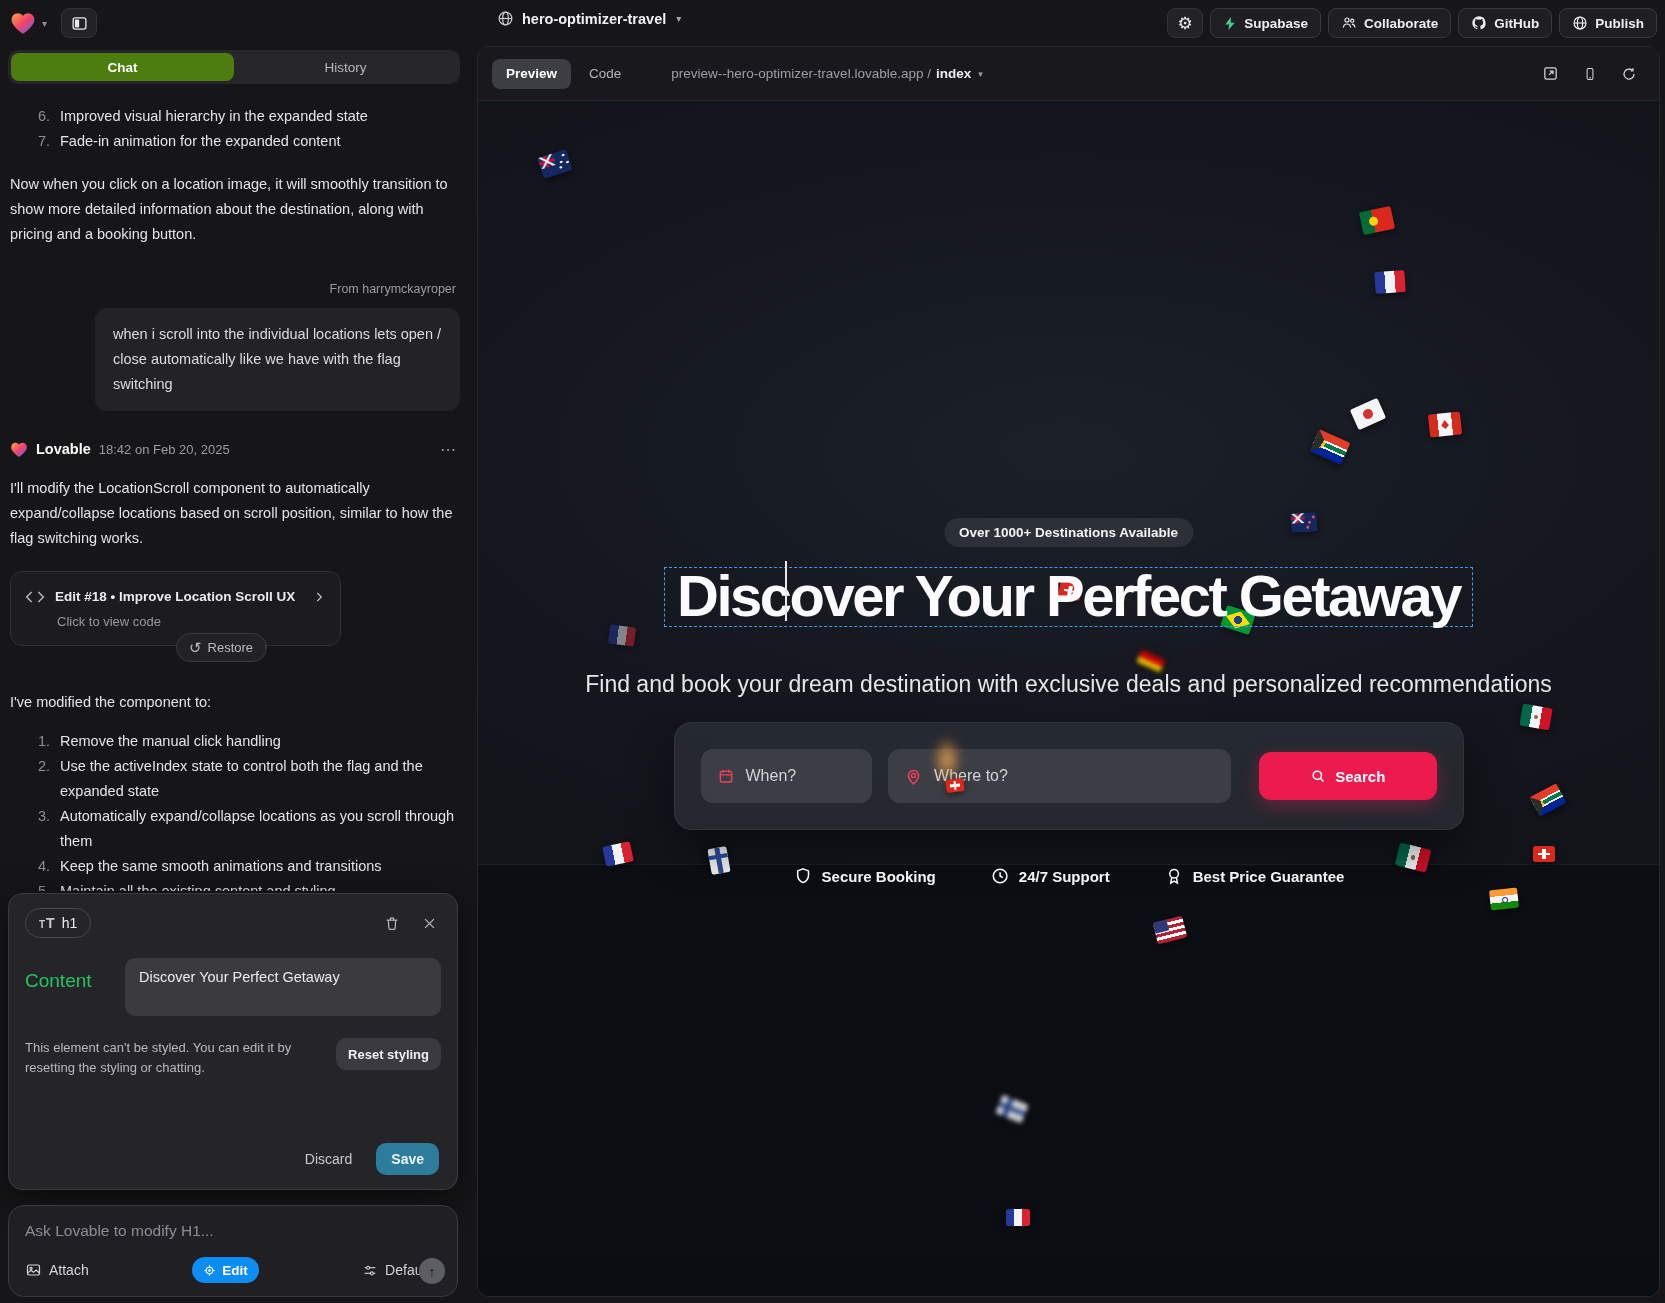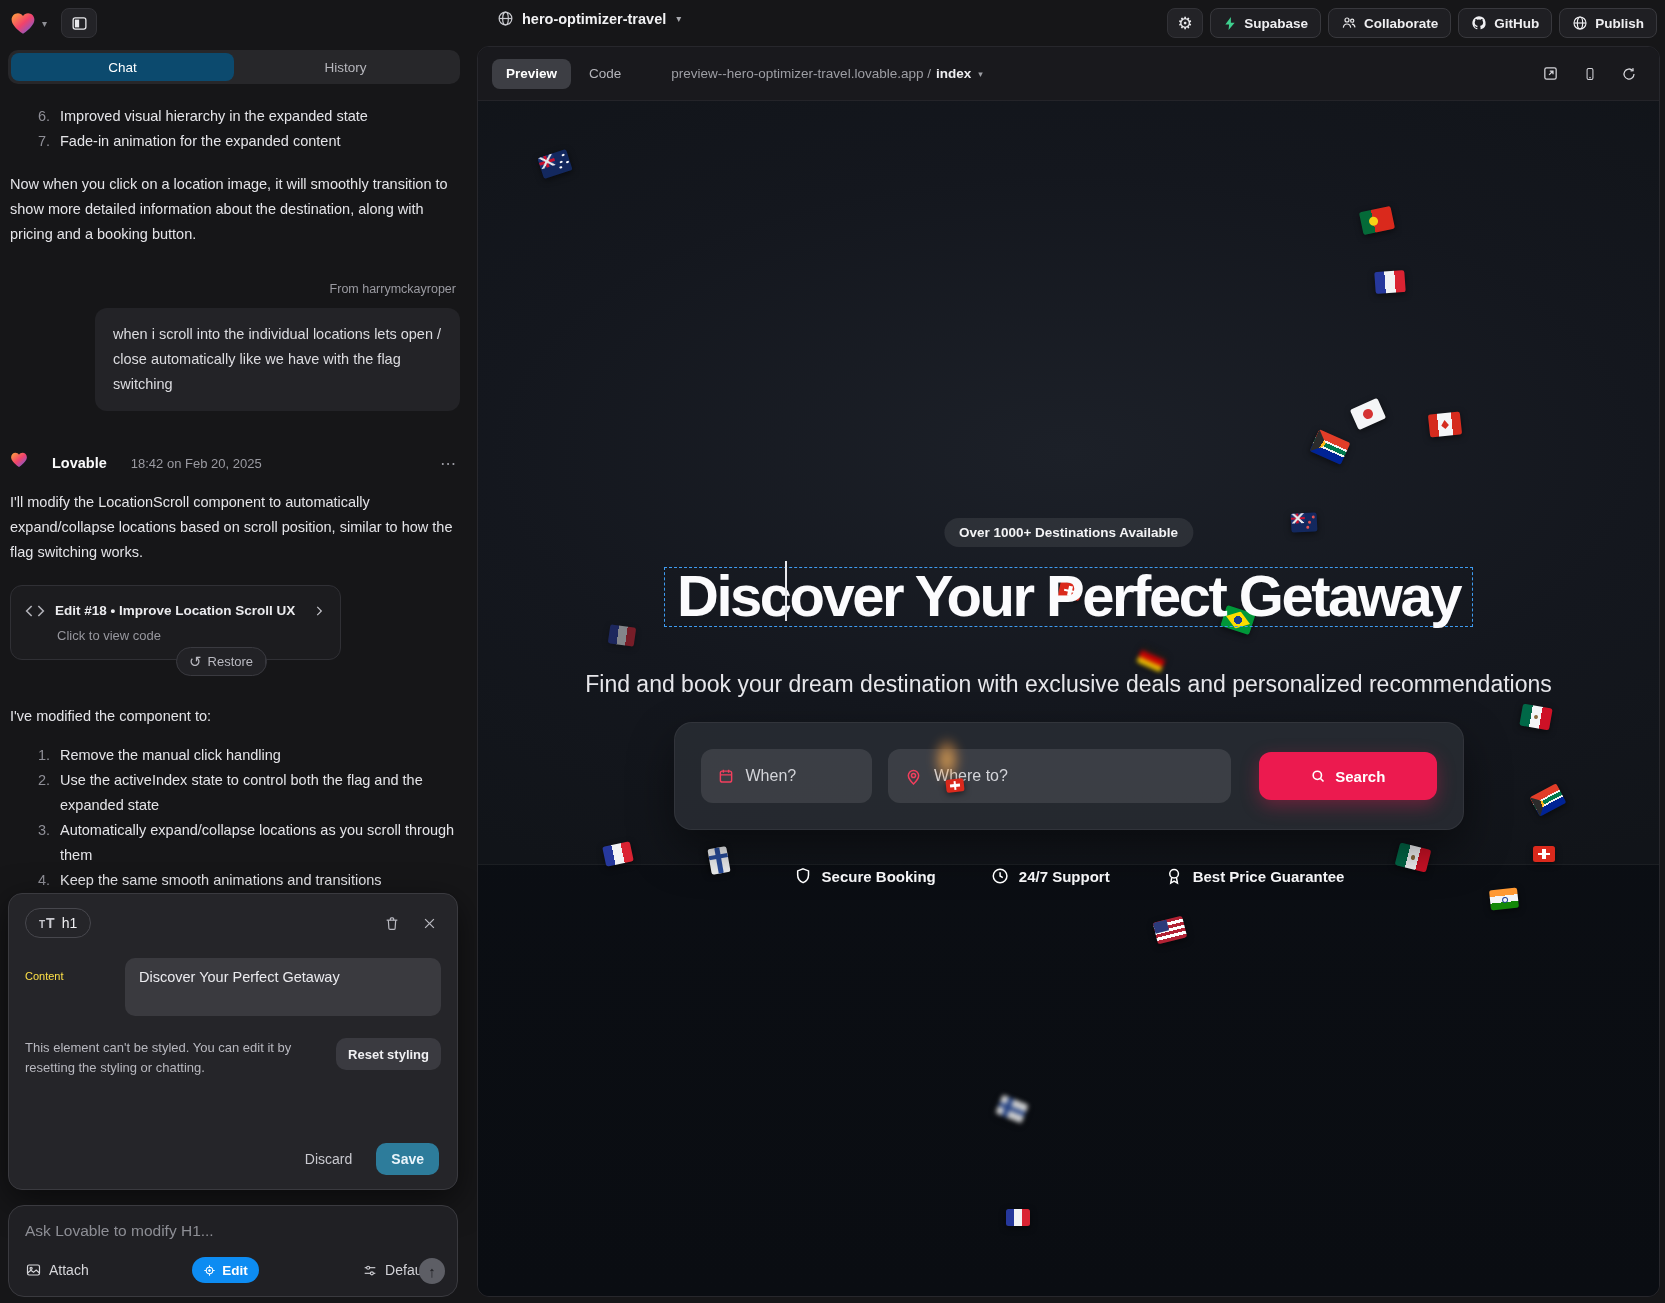--- a/index.html
+++ b/index.html
@@ -33,33 +33,33 @@
   
   .left { position:absolute; top:46px; left:0; width:472px; bottom:0; }
   .tabs {
     position:absolute; top:4px; left:8px; right:12px; height:34px;
     background:#27272a; border-radius:10px; display:flex; padding:3px;
   }
   .tab {
     flex:1; display:flex; align-items:center; justify-content:center;
     font-size:13.5px; color:#b6b6bc; border-radius:8px; cursor:pointer;
   }
-  .tab.active { background:#0c4a6e; color:#ffffff; font-weight:400; }
+  .tab.active { background:#4d7c0f; color:#ffffff; font-weight:700; }
 
   .chat { position:absolute; top:50px; left:10px; right:12px; height:795px; overflow:hidden; font-size:14.5px; line-height:25px; color:#e4e4e8; }
   .oli { display:flex; gap:10px; padding-left:22px; }
   .oli-n { color:#8f8f97; min-width:18px; text-align:right; }
   .oli-t { flex:1; }
   .msg { margin-top:18px; }
   .from { margin-top:30px; text-align:right; color:#9a9aa1; font-size:12.5px; padding-right:4px; }
   .bubble {
     margin-top:6px; margin-left:85px; background:#232327; border-radius:12px;
     padding:14px 18px; color:#dcdce0;
   }
-  .lovrow { margin-top:40px; display:flex; align-items:flex-start; gap:24px; }
+  .lovrow { margin-top:26px; display:flex; align-items:center; gap:8px; }
   .lovrow .lname { font-weight:700; font-size:14.5px; color:#fafafa; }
   .lovrow .ltime { font-size:13px; color:#9a9aa1; }
   .lovrow .lmenu { margin-left:auto; color:#9a9aa1; font-size:16px; cursor:pointer; padding-right:4px; }
 
   .editcard {
     margin-top:20px; width:331px; background:#1c1c1f; border:1px solid #303035;
     border-radius:12px; padding:12px 14px 14px; cursor:pointer; position:relative;
   }
   .ec-row { display:flex; align-items:center; gap:10px; }
   .ec-title { font-size:13.5px; font-weight:600; color:#ebebee; }
@@ -85,21 +85,21 @@
   .tagpill {
     display:inline-flex; align-items:center; gap:7px; height:30px; padding:0 13px;
     border:1px solid #47474d; border-radius:15px; font-size:14px; color:#f0f0f3; cursor:pointer;
   }
   .type-ic { display:flex; align-items:flex-end; gap:1px; color:#c9c9cf; line-height:1; }
   .type-ic .t1 { font-size:10px; font-weight:700; }
   .type-ic .t2 { font-size:14px; font-weight:700; }
   .pp-icons { margin-left:auto; display:flex; align-items:center; gap:22px; color:#b9b9c0; padding-right:4px; }
   .pp-icons .ib { cursor:pointer; }
   .pp-row2 { display:flex; margin-top:20px; }
-  .pp-label { width:100px; padding-top:12px; font-size:11px; color:#fde047; }
+  .pp-label { width:100px; padding-top:12px; font-size:19px; color:#22c55e; }
   .pp-textarea {
     flex:1; height:58px; background:#3a3a3f; border-radius:10px; padding:11px 14px;
     font-size:14.5px; color:#ebebef; cursor:text;
   }
   .pp-row3 { display:flex; margin-top:22px; align-items:flex-start; }
   .pp-note { flex:1; font-size:13px; line-height:20px; color:#b8b8bf; padding-right:26px; }
   .resetbtn {
     height:32px; padding:0 12px; background:#3a3a40; border-radius:10px; border:none;
     color:#f0f0f3; font-size:13px; font-weight:600; cursor:pointer; font-family:inherit;
   }

